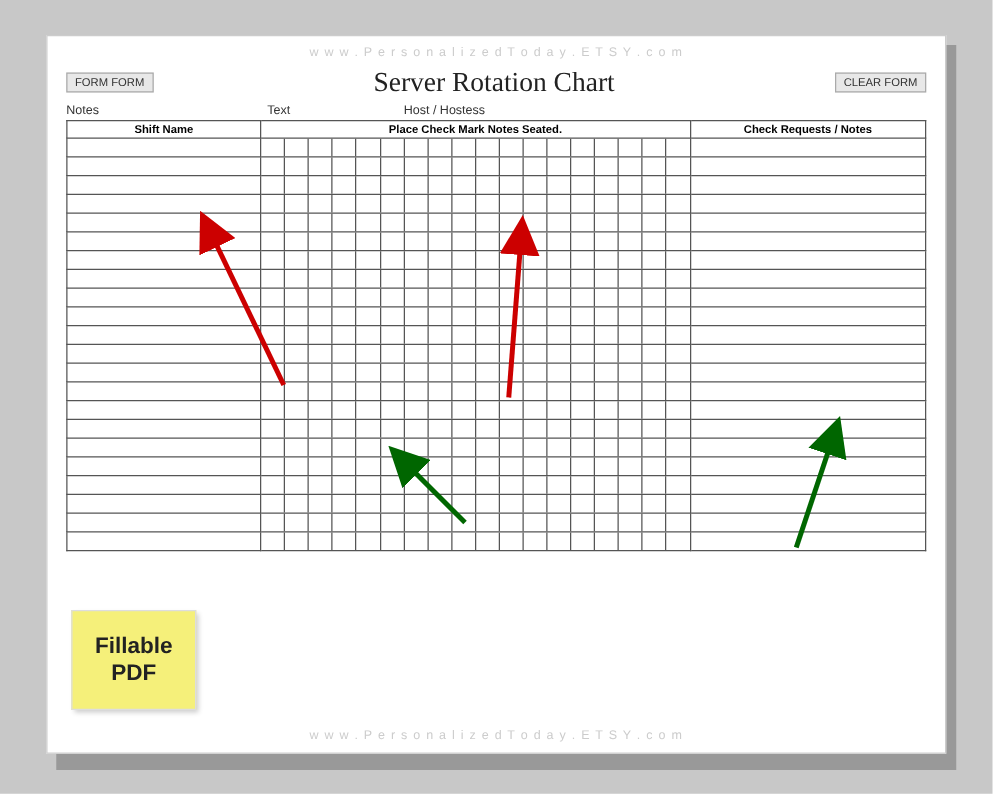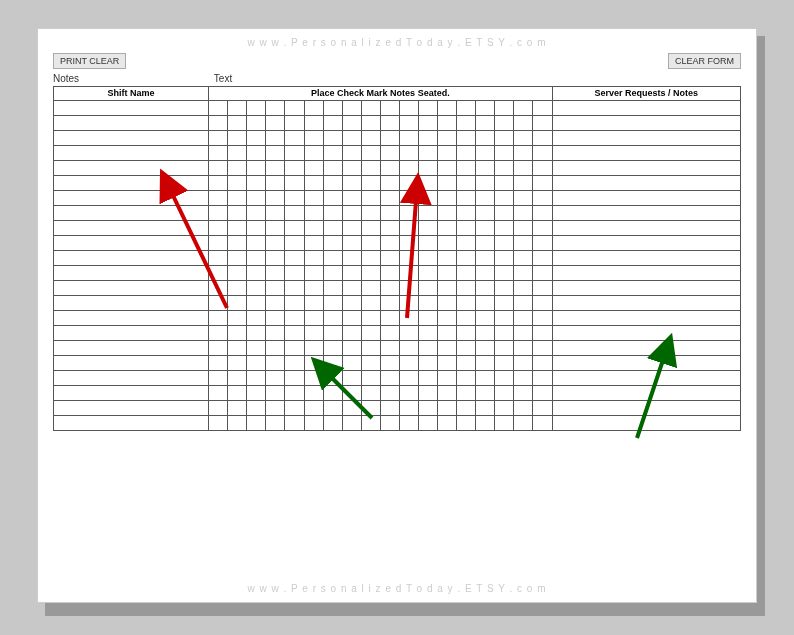--- a/index.html
+++ b/index.html
@@ -193,35 +193,37 @@
   </style>
 </head>
 <body>
 
 <div class="page-container">
   <div class="shadow"></div>
   <div class="document">
     <div class="watermark">w w w . P e r s o n a l i z e d T o d a y . E T S Y . c o m</div>
 
     <div class="doc-header">
-      <button class="btn-print">PRINT CLEAR</button>
+      <button class="btn-print">FORM FORM</button>
+      <div class="doc-title">Server Rotation Chart</div>
       <button class="btn-clear">CLEAR FORM</button>
     </div>
 
     <div class="meta-row">
       <span class="meta-date">Notes</span>
       <span class="meta-shift">Text</span>
+      <span class="meta-host">Host / Hostess</span>
     </div>
 
     <table class="chart-table">
       <thead>
         <tr>
           <th class="col-header col-server-name">Shift Name</th>
           <th class="col-header col-seated seated-header">Place Check Mark Notes Seated.</th>
-          <th class="col-header col-notes">Server Requests / Notes</th>
+          <th class="col-header col-notes">Check Requests / Notes</th>
         </tr>
       </thead>
       <tbody id="table-body">
       <tr class="data-row">
             <td style="border: 1px solid rgb(85, 85, 85); height: 14px; padding: 0px;"></td>
             <td style="border: 1px solid rgb(85, 85, 85); height: 14px; padding: 0px;">
               <div style="display: flex; width: 100%; height: 14px;">
                 <div style="flex: 1 1 0%; border-right: 1px solid rgb(85, 85, 85); height: 14px;"></div>
                 <div style="flex: 1 1 0%; border-right: 1px solid rgb(85, 85, 85); height: 14px;"></div>
                 <div style="flex: 1 1 0%; border-right: 1px solid rgb(85, 85, 85); height: 14px;"></div>
@@ -817,13 +819,17 @@
   </svg>
 
   <div class="annotation-text" style="top: 280px; left: 195px; width: 200px;">
     Pre - Printed Text<br>Is Not Editable.
   </div>
 
   <div class="annotation-green" style="top: 390px; right: 45px; width: 160px;">
     Blank<br>Information<br>Fields<br>Are Text Fillable
   </div>
 
+  <div class="sticky-note">
+    <div class="sticky-text">Fillable</div>
+    <div class="sticky-text">PDF</div>
+  </div>
 </div>
 
 </body></html>

